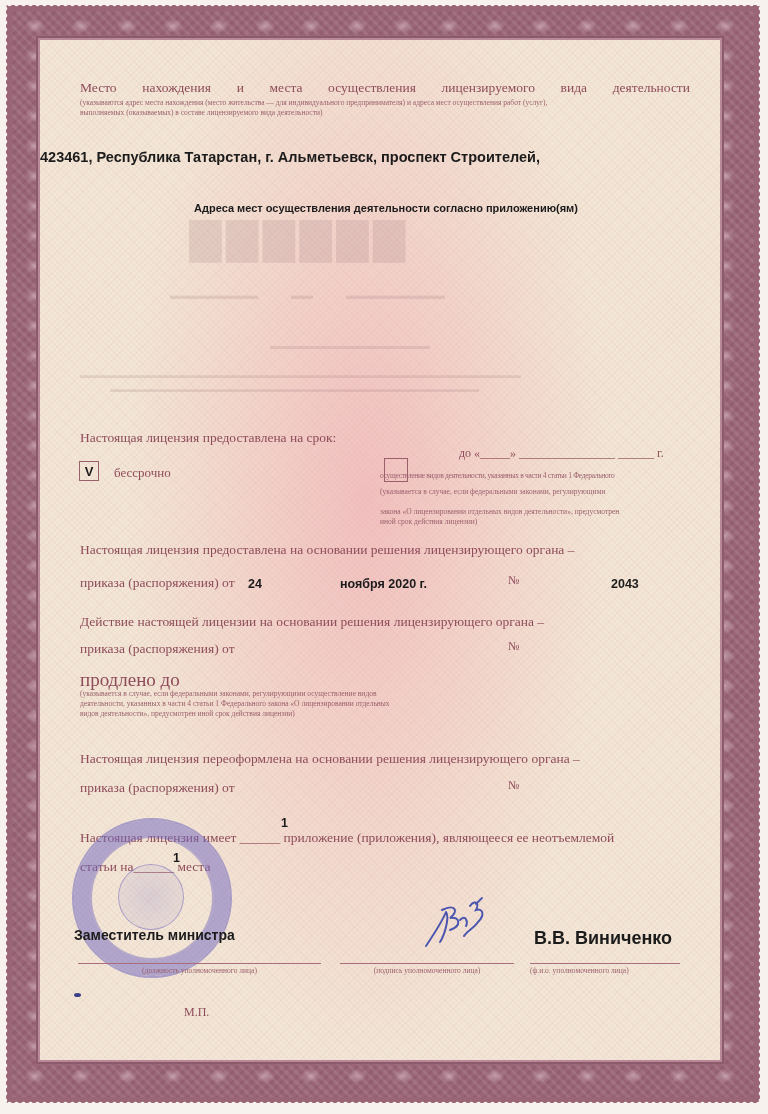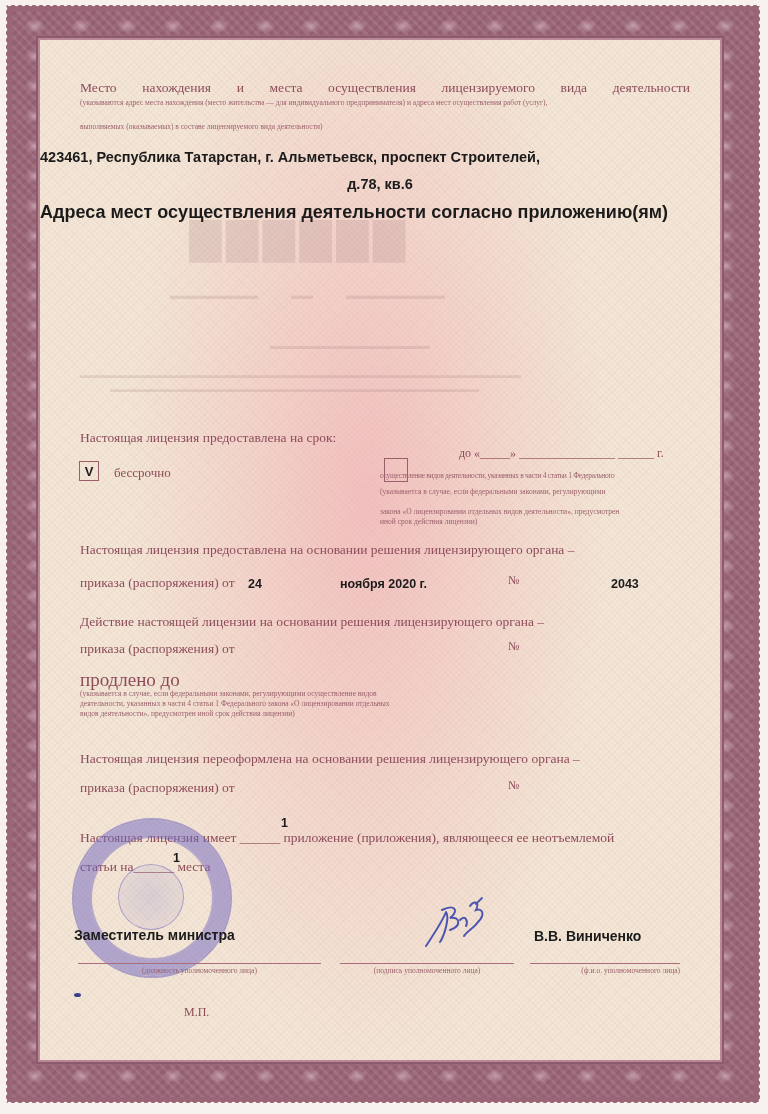--- a/index.html
+++ b/index.html
@@ -83,25 +83,24 @@
   <div class="ghost" style="left:130px; top:248px; font-size:11px;">▬▬▬▬▬▬▬▬　　　▬▬　　　▬▬▬▬▬▬▬▬▬</div>
   <div class="ghost" style="left:230px; top:300px; font-size:10px;">▬▬▬▬▬▬▬▬▬▬▬▬▬▬▬▬</div>
   <div class="ghost" style="left:40px; top:330px; font-size:9px; font-weight:normal;">▬▬▬▬▬▬▬▬▬▬▬▬▬▬▬▬▬▬▬▬▬▬▬▬▬▬▬▬▬▬▬▬▬▬▬▬▬▬▬▬▬▬▬▬▬▬▬▬▬</div>
   <div class="ghost" style="left:70px; top:344px; font-size:9px; font-weight:normal;">▬▬▬▬▬▬▬▬▬▬▬▬▬▬▬▬▬▬▬▬▬▬▬▬▬▬▬▬▬▬▬▬▬▬▬▬▬▬▬▬▬</div>
 </div>
 
 <div class="content">
 
   <div class="t maroon" style="left:40px; top:40px; width:610px; font-size:13.5px; text-align:justify; text-align-last:justify; white-space:normal;">Место нахождения и места осуществления лицензируемого вида деятельности</div>
   <div class="t small" style="left:40px; top:58px; width:610px; overflow:hidden;">(указываются адрес места нахождения (место жительства — для индивидуального предпринимателя) и адреса мест осуществления работ (услуг),</div>
-  <div class="t small" style="left:40px; top:68px;margin-top:14px;">выполняемых (оказываемых) в составе лицензируемого вида деятельности)</div>
+  <div class="t small" style="left:40px; top:68px;">выполняемых (оказываемых) в составе лицензируемого вида деятельности)</div>
 
   <div class="t bold-black" style="left:0; width:680px; top:109px; font-size:14.5px; text-align:left;">423461, Республика Татарстан, г. Альметьевск, проспект Строителей,</div>
-  <div class="t bold-black" style="left:0; width:680px; top:136px; font-size:14.5px; text-align:center;">д.78, кв.6</div>
-  <div class="t bold-black" style="left:0; width:692px; top:162px; font-size:18px; text-align:left;">Адреса мест осуществления деятельности согласно приложению(ям)</div>
+  <div class="t bold-black" style="left:0; width:692px; top:162px; font-size:11px; text-align:center;">Адреса мест осуществления деятельности согласно приложению(ям)</div>
 
   <div class="t maroon" style="left:40px; top:390px; font-size:13.5px;">Настоящая лицензия предоставлена на срок:</div>
 
   <div class="checkbox" style="left:39px; top:421px;">V</div>
   <div class="t maroon" style="left:74px; top:425px; font-size:13px;">бессрочно</div>
 
   <div class="checkbox" style="left:344px; top:418px; width:24px; height:24px;"></div>
   <div class="t maroon" style="left:384px; top:406px; font-size:12px;margin-left:35px;">до «_____» ________________ ______ г.</div>
   <div class="t small" style="left:340px; top:447px;">(указывается в случае, если федеральными законами, регулирующими</div>
   <div class="t small" style="left:340px; top:431px; letter-spacing:-0.3px;">осуществление видов деятельности, указанных в части 4 статьи 1 Федерального</div>
@@ -144,24 +143,24 @@
 <div class="stamp-inner"></div>
 
 <div class="t bold-black" style="left:74px; top:927px; font-size:14px;">Заместитель министра</div>
 
 <svg width="80" height="60" style="position:absolute; left:420px; top:896px;" viewBox="0 0 80 60">
   <path d="M6 50 C 14 38, 22 26, 26 16 M26 16 C 30 22, 24 40, 20 46 M22 14 C 34 8, 40 14, 30 22 C 40 20, 42 30, 30 34" fill="none" stroke="#4a55b0" stroke-width="2" stroke-linecap="round"></path>
   <path d="M40 24 C 46 18, 48 26, 46 30 M50 10 C 54 4, 60 6, 56 14 C 62 12, 66 18, 58 26 C 54 32, 46 36, 44 40" fill="none" stroke="#4a55b0" stroke-width="2" stroke-linecap="round"></path>
   <path d="M56 8 L 62 2" fill="none" stroke="#4a55b0" stroke-width="1.8" stroke-linecap="round"></path>
 </svg>
 
-<div class="t bold-black" style="left:534px; top:928px; font-size:14px;">В.В. Виниченко</div>
+<div class="t bold-black" style="left:534px; top:928px; font-size:18px;">В.В. Виниченко</div>
 
 <div class="line" style="left:78px; top:963px; width:243px;"></div>
 <div class="line" style="left:340px; top:963px; width:174px;"></div>
 <div class="line" style="left:530px; top:963px; width:150px;"></div>
 
 <div class="t small" style="left:78px; width:243px; top:966px; text-align:center;">(должность уполномоченного лица)</div>
 <div class="t small" style="left:340px; width:174px; top:966px; text-align:center;">(подпись уполномоченного лица)</div>
-<div class="t small" style="left:530px; width:150px; top:966px; text-align:right;">(ф.и.о. уполномоченного лица)</div>
+<div class="t small" style="left:530px; width:150px; top:966px; text-align:left;">(ф.и.о. уполномоченного лица)</div>
 
 <div class="t" style="left:74px; top:993px; width:7px; height:4px; border-radius:50%; background:#3a3f8a;"></div>
 <div class="t maroon" style="left:184px; top:1005px; font-size:12px;">М.П.</div>
 
 </body></html>

